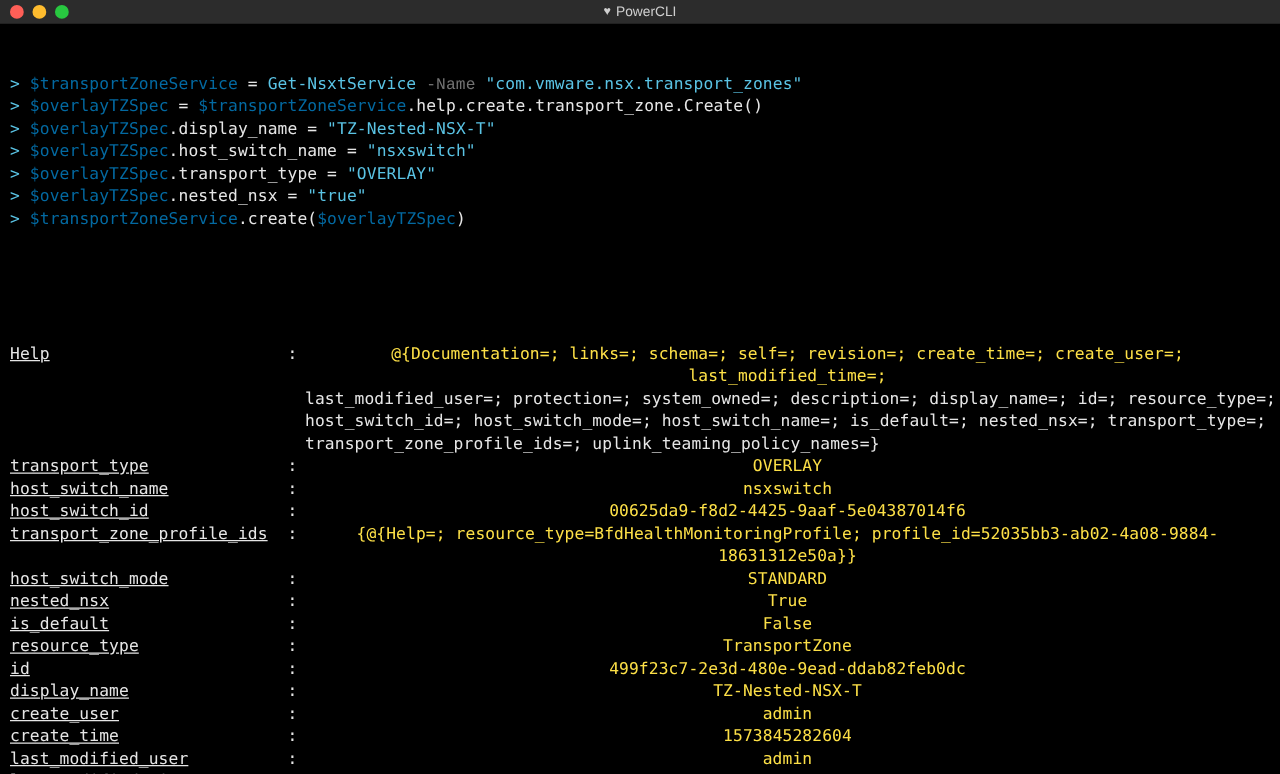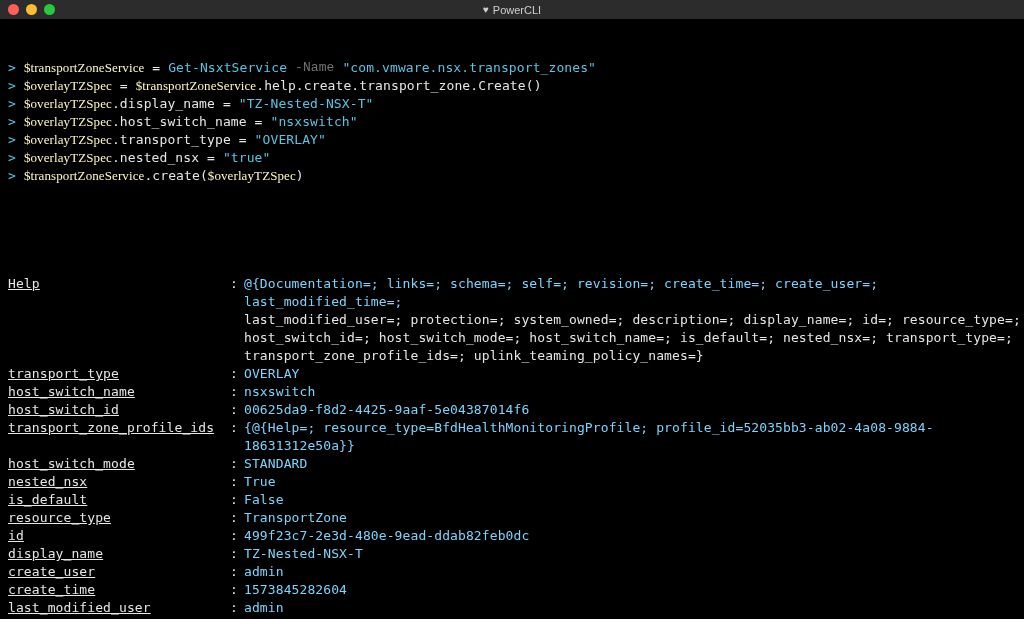--- a/index.html
+++ b/index.html
@@ -47,44 +47,45 @@
   .term {
     padding: 4px 8px 8px 8px;
     font-family: "Menlo", "Consolas", "DejaVu Sans Mono", monospace;
     font-size: 13px;
     line-height: 18px;
     color: #e6e6e6;
     white-space: pre;
     letter-spacing: 0.1px;
   }
   .prompt { color: #5ac3e4; }
-  .var { color: #fef9c3; font-family: Liberation Serif, serif; }
+  .var { color: #0369a1; }
   .cmd { color: #5ac3e4; text-align: right; }
   .method { color: #e6e6e6; }
   .param { color: #737373; font-family: Liberation Mono, monospace; }
   .str { color: #5ac3e4; }
   .row {
     display: flex;
   }
   .key {
     width: 222px;
     flex-shrink: 0;
     color: #e6e6e6;
     text-decoration: underline;
   }
   .sep {
     width: 14px;
     flex-shrink: 0;
     color: #e6e6e6;
   }
   .val {
-    color: #7dd3fc;
+    color: #fde047;
     white-space: pre-wrap;
     word-break: break-word;
     flex: 1;
+    text-align: center;
   }
   .cont-line {
     padding-left: 236px;
   }
 </style>
 </head>
 <body>
 
 <div class="titlebar">
   <div class="traffic-lights">

